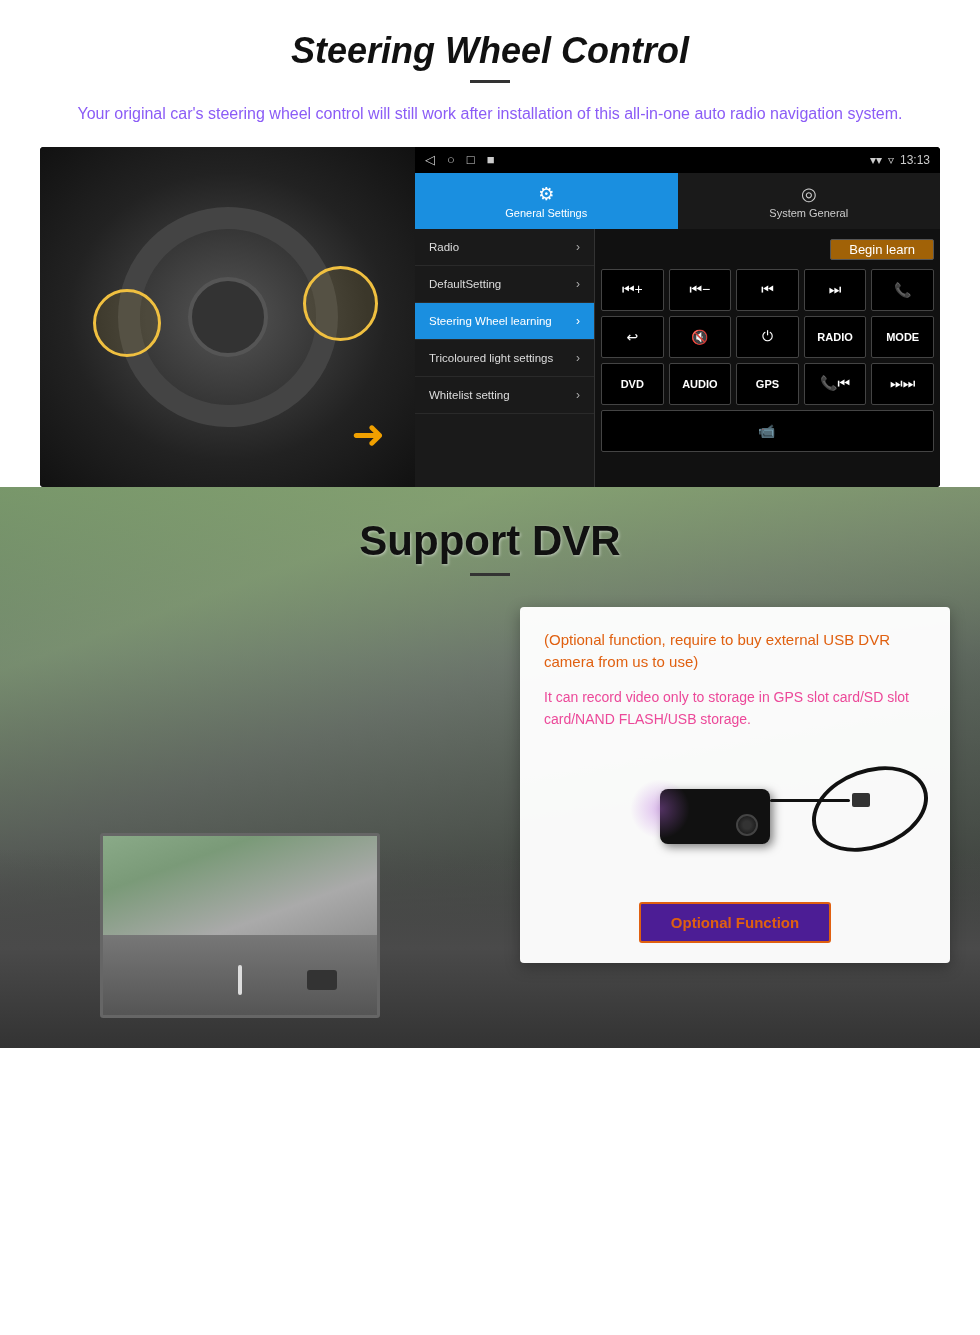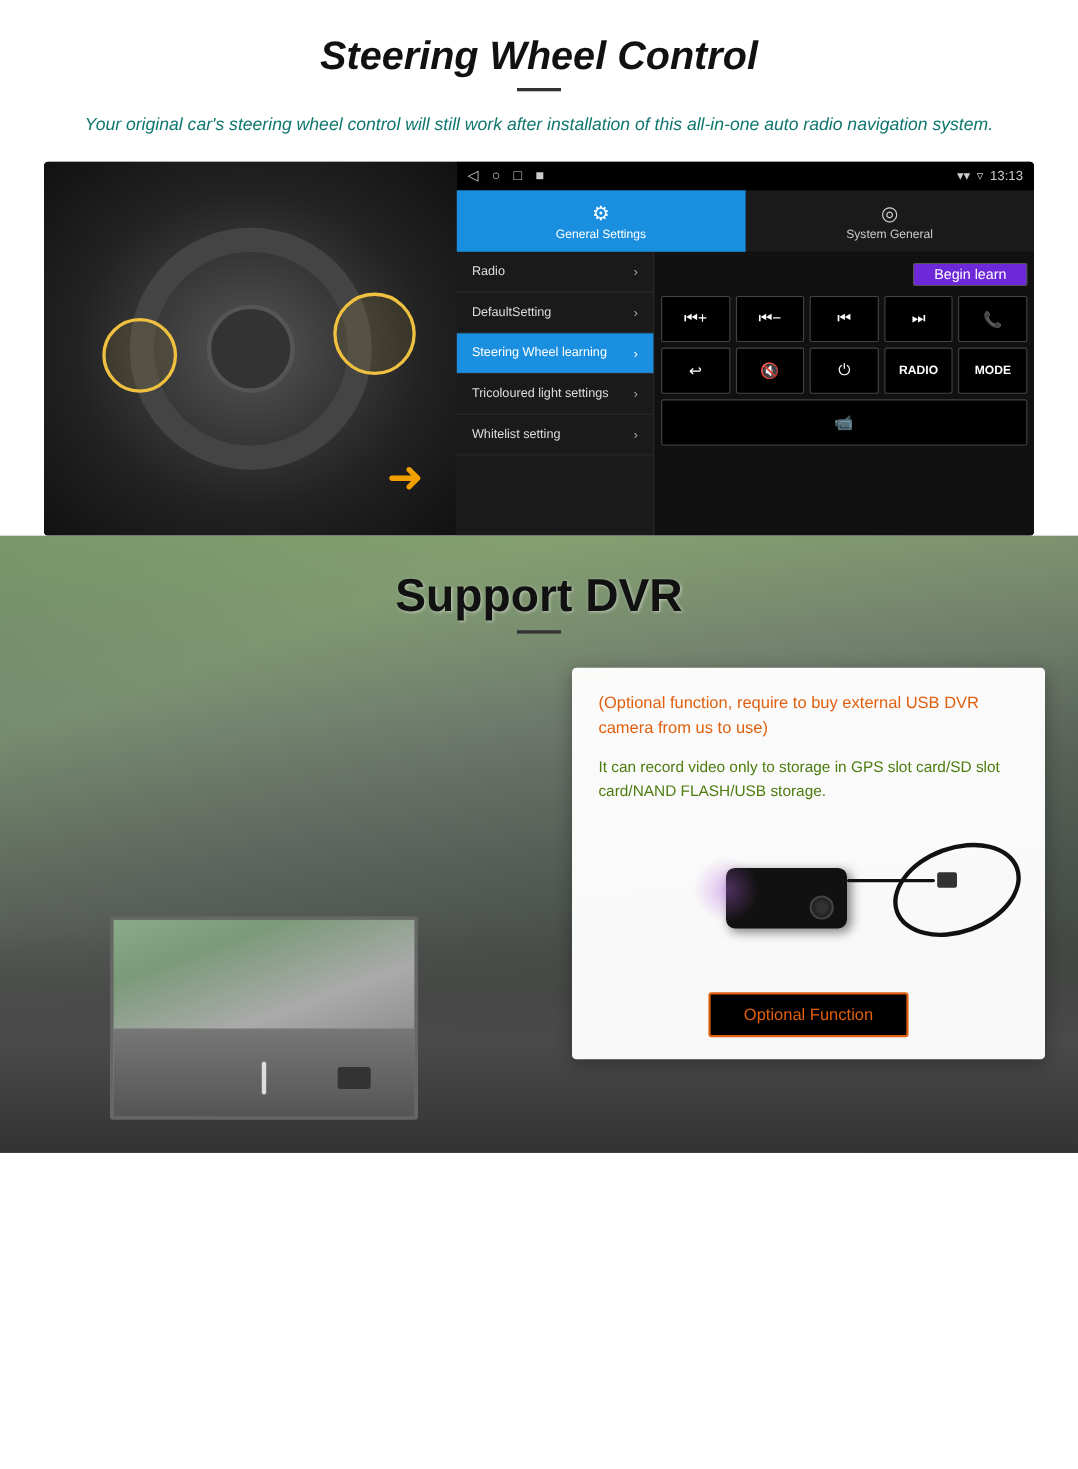--- a/index.html
+++ b/index.html
@@ -26,24 +26,23 @@
     }
     .section-divider {
       width: 40px;
       height: 3px;
       background: #333;
       margin: 0 auto 18px auto;
     }
     .section-desc {
       text-align: center;
       font-size: 16px;
-      color: #0f766e;
+      color: #8b5cf6;
       margin-bottom: 20px;
       line-height: 1.6;
-      font-style: italic;
     }
 
     
     .screenshot-area {
       display: flex;
       width: 100%;
       height: 340px;
       border-radius: 4px;
       overflow: hidden;
       background: #000;
@@ -211,21 +210,21 @@
       display: flex;
       flex-direction: column;
       gap: 5px;
     }
     .begin-learn-row {
       display: flex;
       justify-content: flex-end;
       padding: 4px 0;
     }
     .begin-learn-btn {
-      background: #6d28d9;
+      background: #a16207;
       border: 1px solid #555;
       color: #fff;
       padding: 2px 18px;
       font-size: 13px;
       cursor: pointer;
       border-radius: 2px;
     }
     .btn-grid {
       display: flex;
       flex-direction: column;
@@ -313,21 +312,21 @@
       box-shadow: 0 4px 15px rgba(0,0,0,0.3);
     }
     .dvr-optional-text {
       color: #e06010;
       font-size: 15px;
       font-weight: normal;
       line-height: 1.5;
       margin-bottom: 12px;
     }
     .dvr-desc-text {
-      color: #4d7c0f;
+      color: #ec4899;
       font-size: 14px;
       line-height: 1.6;
       margin-bottom: 16px;
     }
     
     .dvr-camera-img {
       width: 100%;
       height: 140px;
       display: flex;
       align-items: center;
@@ -389,24 +388,24 @@
       width: 60px;
       height: 60px;
       background: radial-gradient(circle, rgba(180,100,220,0.4) 0%, transparent 70%);
       border-radius: 50%;
     }
 
     .optional-function-btn {
       display: block;
       border: 2px solid #e06010;
       color: #e06010;
-      background: #000000;
+      background: #4c1d95;
       padding: 10px 30px;
       font-size: 15px;
-      font-weight: normal;
+      font-weight: bold;
       border-radius: 3px;
       cursor: pointer;
       margin: 0 auto;
       text-align: center;
       width: fit-content;
     }
 
     
     .dvr-thumbnail {
       position: absolute;
@@ -537,20 +536,27 @@
             </div>
 
             <div class="btn-row">
               <div class="ctrl-btn">↩</div>
               <div class="ctrl-btn">🔇</div>
               <div class="ctrl-btn">⏻</div>
               <div class="ctrl-btn text-btn">RADIO</div>
               <div class="ctrl-btn text-btn">MODE</div>
             </div>
 
+            <div class="btn-row">
+              <div class="ctrl-btn text-btn">DVD</div>
+              <div class="ctrl-btn text-btn">AUDIO</div>
+              <div class="ctrl-btn text-btn">GPS</div>
+              <div class="ctrl-btn">📞⏮</div>
+              <div class="ctrl-btn">⏭⏭</div>
+            </div>
 
             <div class="btn-row">
               <div class="ctrl-btn">📹</div>
             </div>
           </div>
         </div>
       </div>
     </div>
   </div>
 </div>

